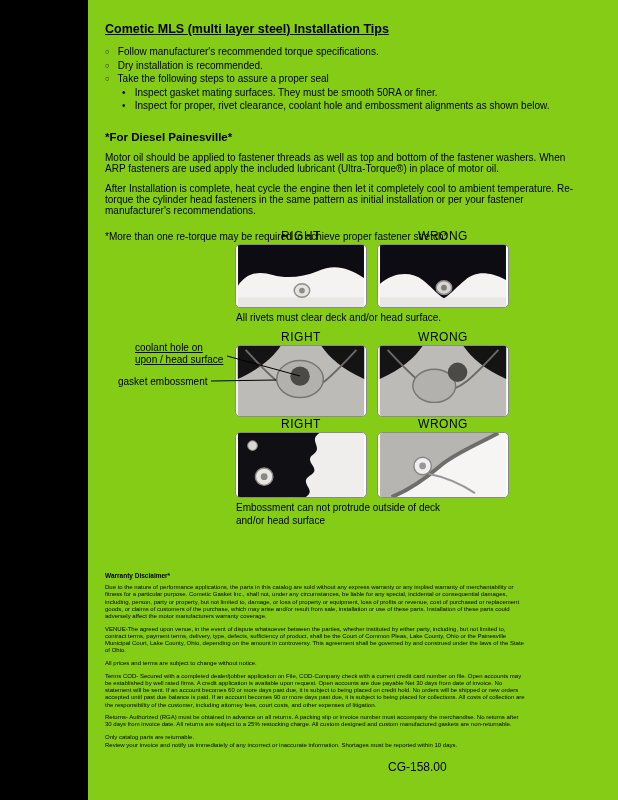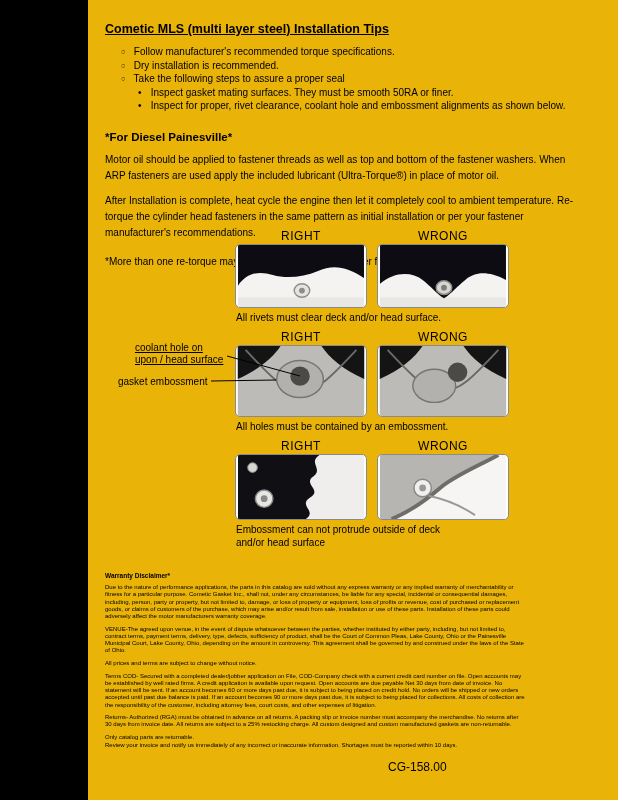--- a/index.html
+++ b/index.html
@@ -3,35 +3,35 @@
 <meta charset="utf-8">
 <style>
   * { box-sizing: border-box; }
   html, body { margin: 0; padding: 0; }
   body {
     width: 618px; height: 800px;
     background: #ffffff;
     font-family: "Liberation Sans", sans-serif;
     color: #000;
   }
-  .page { position: relative; width: 618px; height: 800px; background: #eab308; overflow: hidden; }
+  .page { position: relative; width: 618px; height: 800px; background: #84cc16; overflow: hidden; }
   .edge-bar { position: absolute; left: 0; top: 0; width: 88px; height: 800px; background: #000; }
 
   .content { position: absolute; left: 105px; top: 0; width: 478px; }
   .title { font-size: 12.5px; font-weight: bold; text-decoration: underline; margin: 22px 0 0 0; }
 
   .tip-list { list-style: none; margin: 9px 0 0 0; padding: 0; font-size: 10px; line-height: 13.5px; }
-  .tip-list li { white-space: nowrap; margin-left: 16px; }
+  .tip-list li { white-space: nowrap; }
   .tip-list .lvl2 { padding-left: 17px; }
   .marker { display: inline-block; width: 10px; }
   .lvl1 > .marker { font-size: 7.5px; vertical-align: 1px; }
   .lvl2 > .marker { font-size: 10px; }
 
   .diesel-h { font-size: 11.5px; font-weight: bold; margin: 18px 0 0 0; }
-  .para { font-size: 10px; line-height: 16px; margin: 9px 0 0 0; width: 476px; }
+  .para { font-size: 10px; line-height: 11px; margin: 9px 0 0 0; width: 476px; }
   .note { font-size: 10px; margin: 15px 0 0 0; }
 
   .diagrams { position: absolute; left: 105px; top: 229px; width: 478px; }
   .diag-row { position: relative; }
   .fig-pair { display: flex; gap: 10px; margin-left: 130px; }
   figure { margin: 0; width: 132px; }
   .fig-head { font-size: 12px; text-align: center; margin-bottom: 1px; letter-spacing: 0.5px; }
   .fig-img { display: block; width: 132px; border: 1px solid #8a8a8a; border-radius: 5px; background: #fff; }
   .caption { font-size: 10px; margin: 4px 0 7px 131px; }
   .cap3 { max-width: 218px; line-height: 12.5px; }
@@ -140,21 +140,20 @@
           <svg class="fig-img" width="132" height="72" viewBox="0 0 130 72">
             <rect width="130" height="72" fill="#bdbbb8"></rect>
             <path d="M0,0 H44 C36,12 22,24 0,34 Z" fill="#141414"></path>
             <path d="M130,0 H86 C94,12 108,24 130,34 Z" fill="#141414"></path>
             <path d="M8,4 C36,34 48,46 65,46 C82,46 94,34 122,4" fill="none" stroke="#6b6966" stroke-width="2"></path>
             <ellipse cx="56" cy="41" rx="22" ry="17" fill="#b3b1ae" stroke="#77756f" stroke-width="1.5"></ellipse>
             <circle cx="80" cy="27" r="10" fill="#4c4a47"></circle>
           </svg>
         </figure>
       </div>
-      <div class="caption">All holes must be contained by an embossment.</div>
     </div>
 
     <div class="diag-row">
       <div class="fig-pair">
         <figure>
           <div class="fig-head">RIGHT</div>
           <svg class="fig-img" width="132" height="66" viewBox="0 0 130 66">
             <rect width="130" height="66" fill="#efeeec"></rect>
             <path d="M0,0 H84 C72,8 88,14 78,22 C66,30 88,36 74,44 C62,52 82,58 70,66 H0 Z" fill="#101014"></path>
             <circle cx="27" cy="45" r="9" fill="#e8e6e2" stroke="#8a8886" stroke-width="1.5"></circle>

